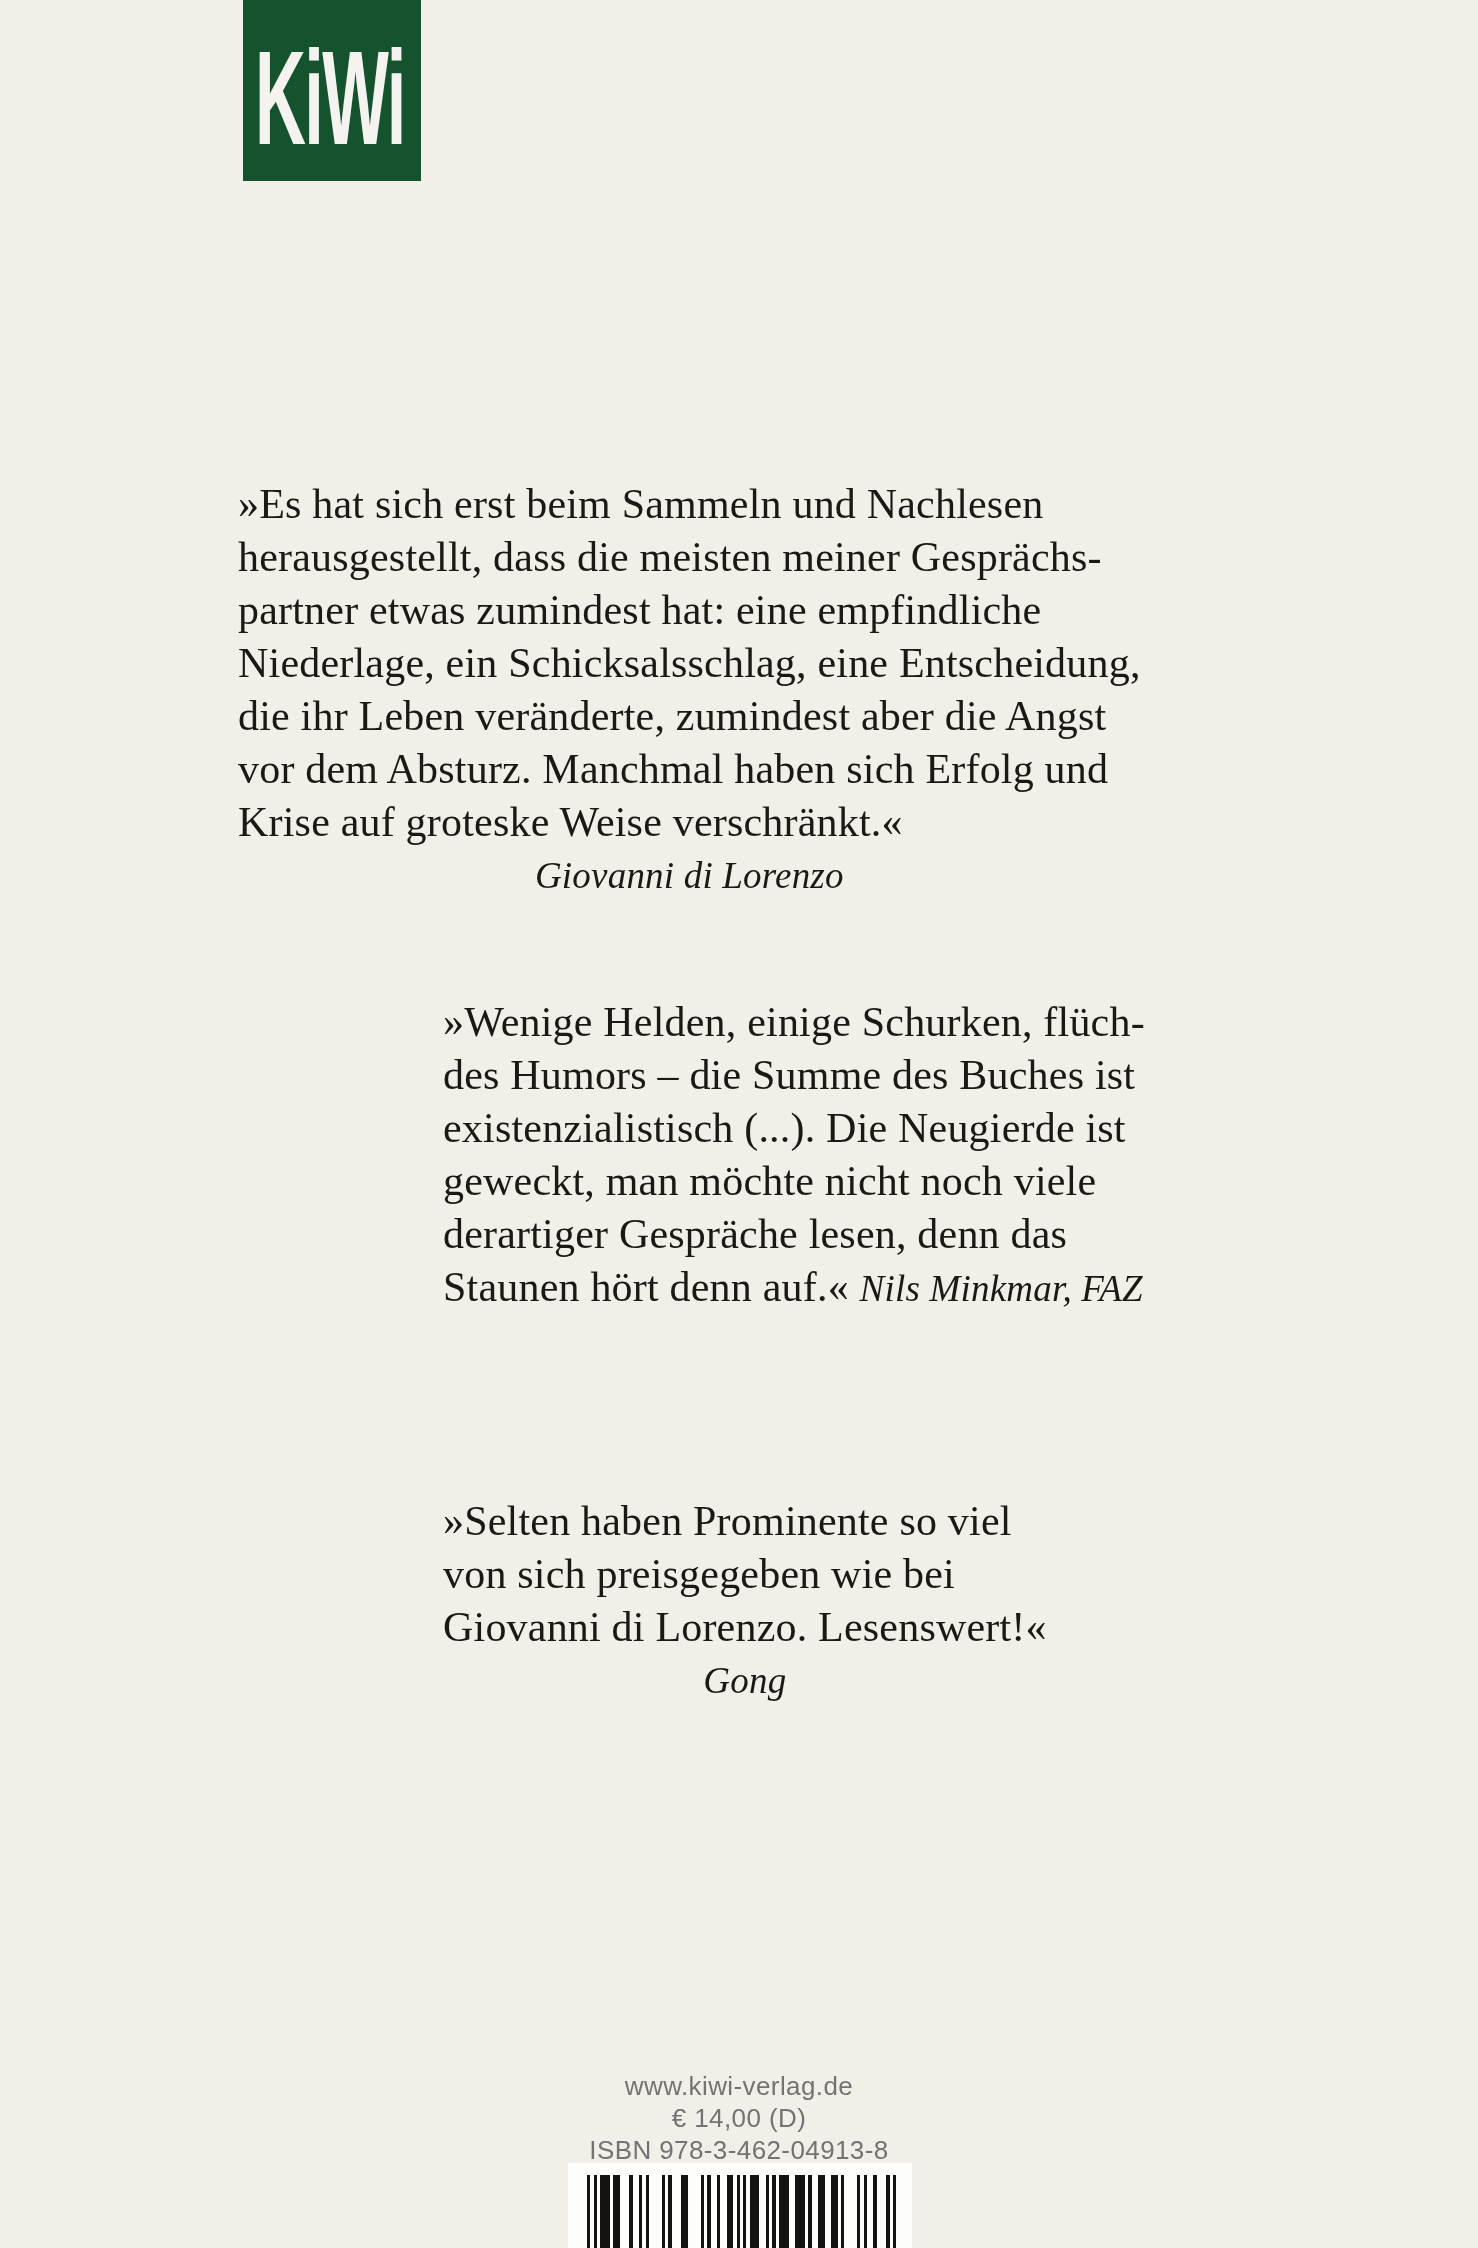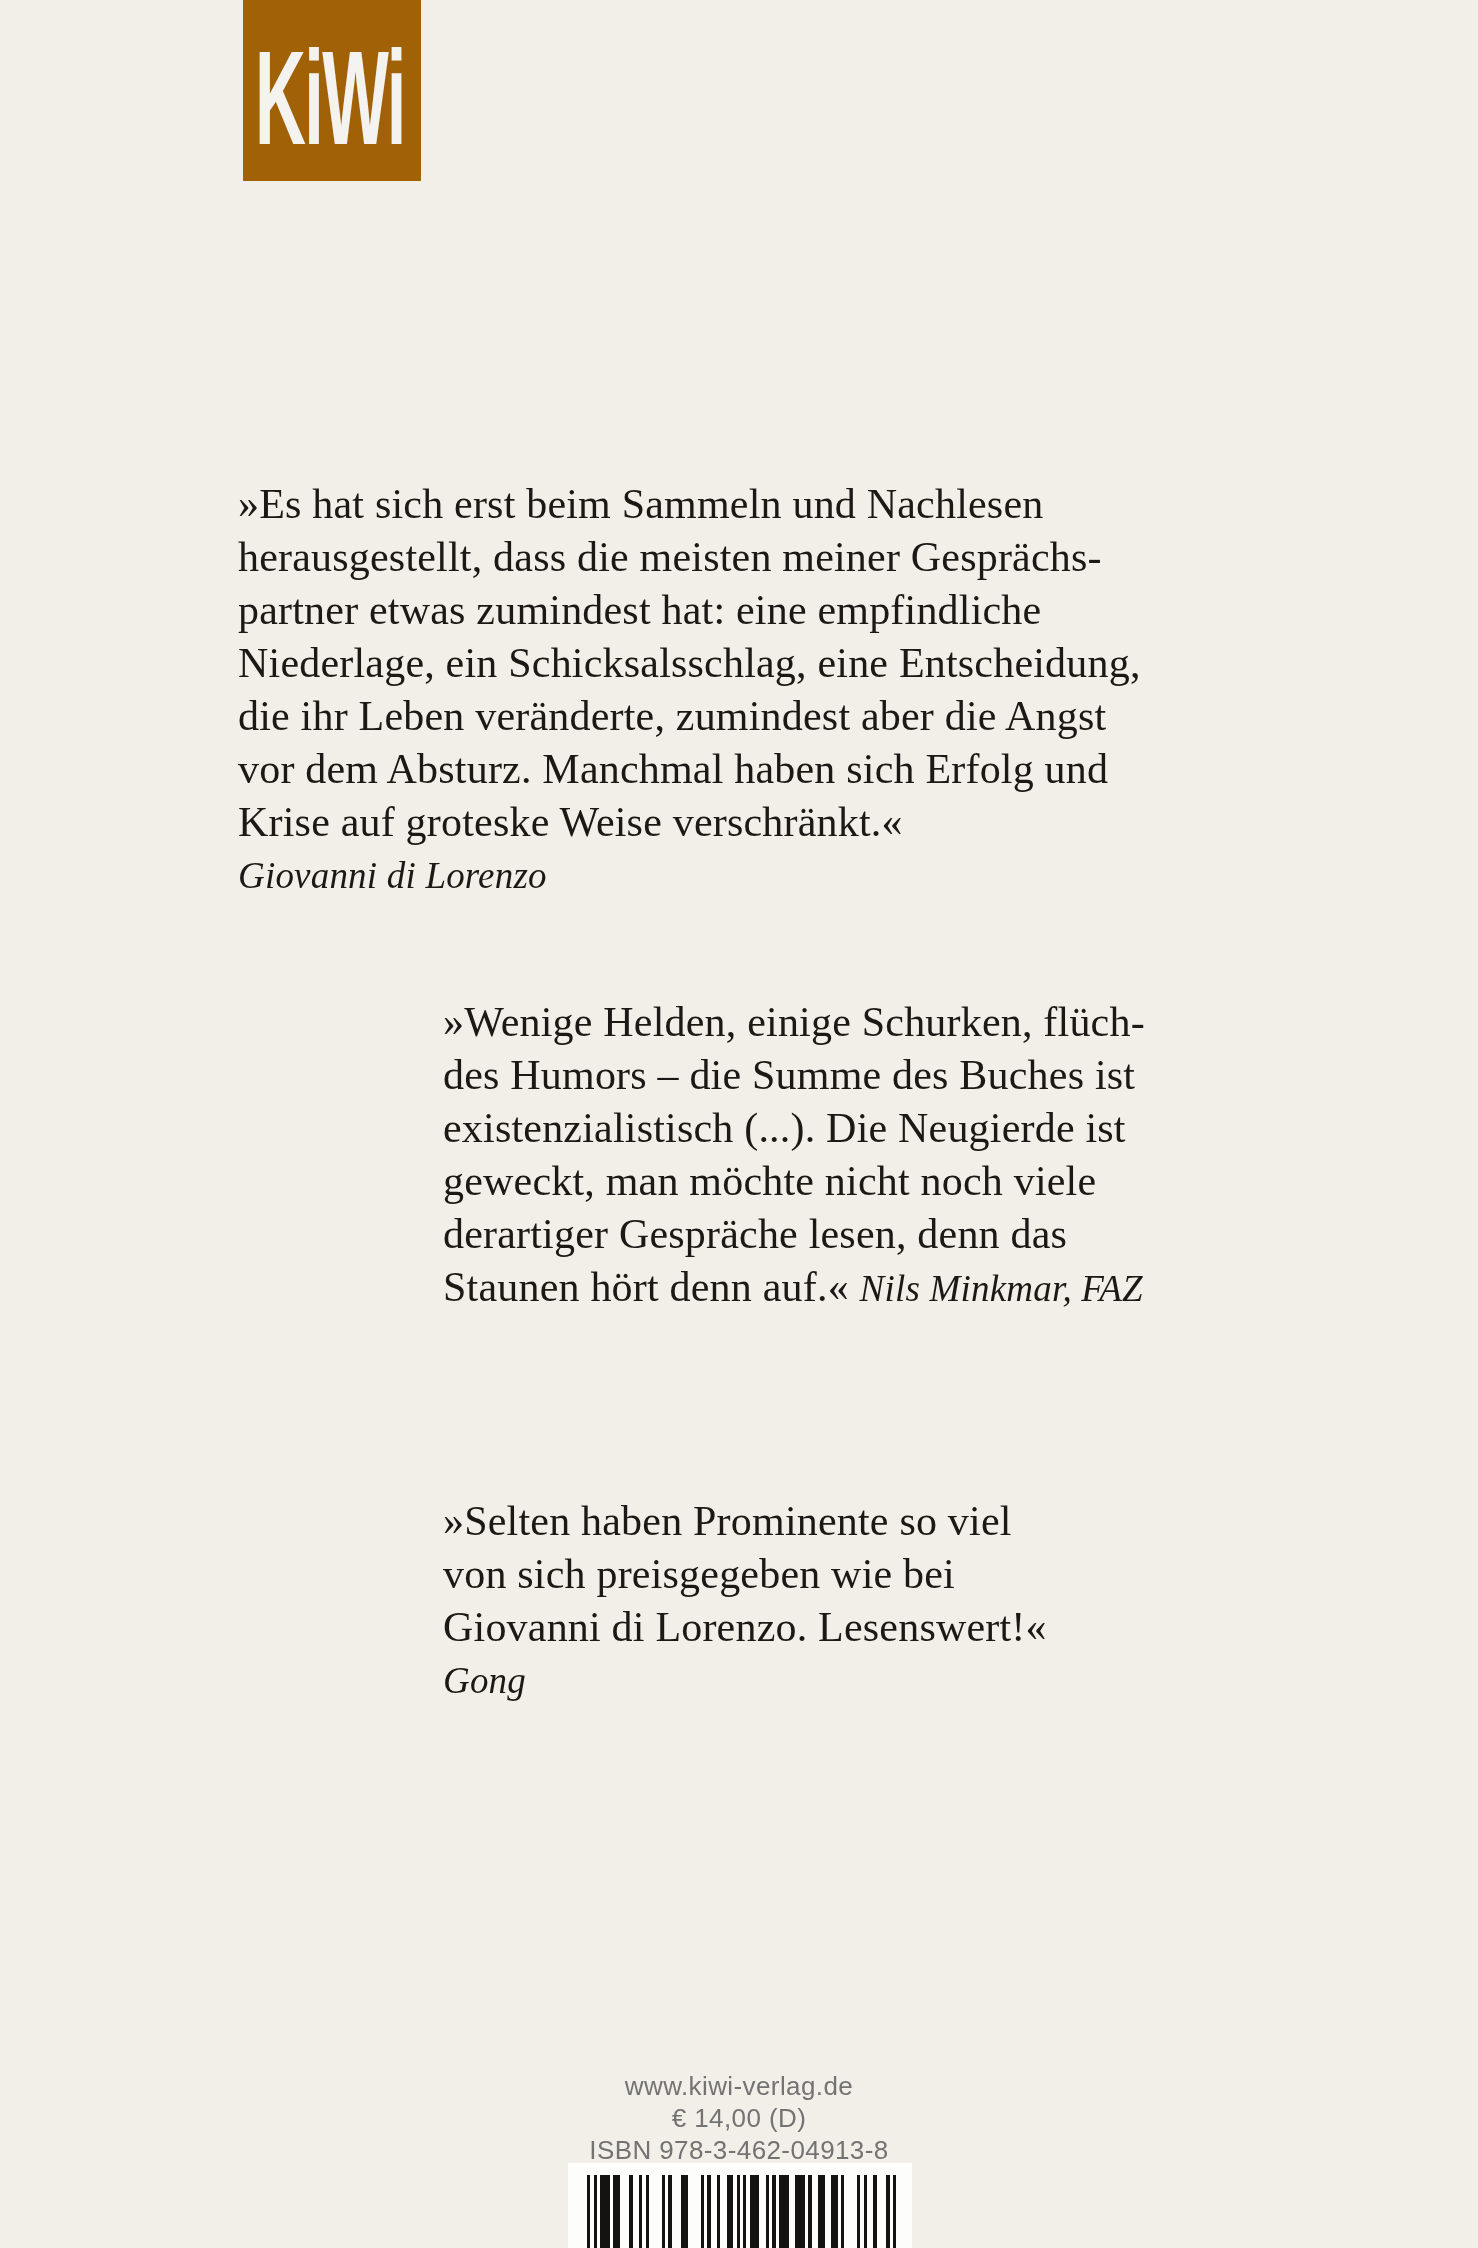--- a/index.html
+++ b/index.html
@@ -8,21 +8,21 @@
     width:1478px;height:2248px;
     background:#f2efe8;
     font-family:"Liberation Serif","DejaVu Serif",serif;
     color:#1b1915;
     overflow:hidden;
     margin:0 auto;
   }
   .logo{
     position:absolute;left:243px;top:0;
     width:178px;height:181px;
-    background:#a16207;
+    background:#14532d;
   }
   .logo-text{
     position:absolute;left:12px;top:32px;
     font-family:"Liberation Sans","DejaVu Sans",sans-serif;
     font-weight:700;
     font-size:133px;line-height:1;
     color:#f4f3ef;
     transform:scaleX(0.53);
     transform-origin:0 0;
     letter-spacing:-3px;
@@ -33,20 +33,21 @@
     font-size:42px;line-height:53px;
     letter-spacing:0.2px;
     white-space:nowrap;
   }
   #q1{left:238px;top:478px;}
   #q2{left:443px;top:996px;}
   #q3{left:443px;top:1495px;}
   .attrib,.attrib-inline{
     font-style:italic;
     font-size:37px;
+    text-align:center;
   }
   .footer{
     position:absolute;left:0;top:2070px;width:100%;
     text-align:center;
     font-family:"Liberation Sans","DejaVu Sans",sans-serif;
     font-size:26px;line-height:32px;
     color:#737373;
     letter-spacing:0.4px;
   }
   .barcode-patch{

